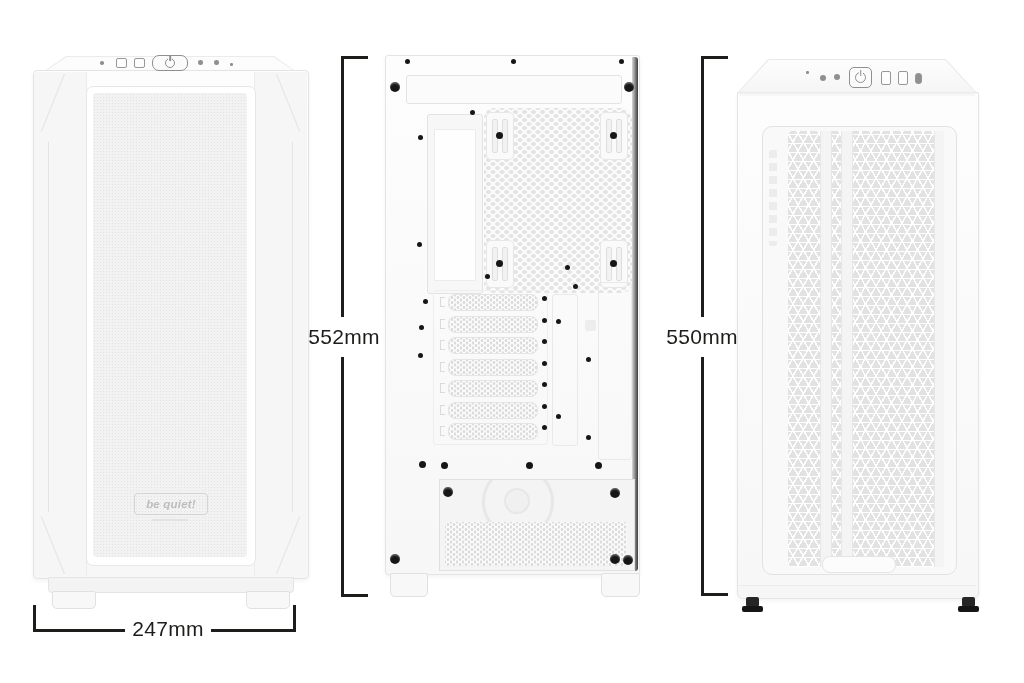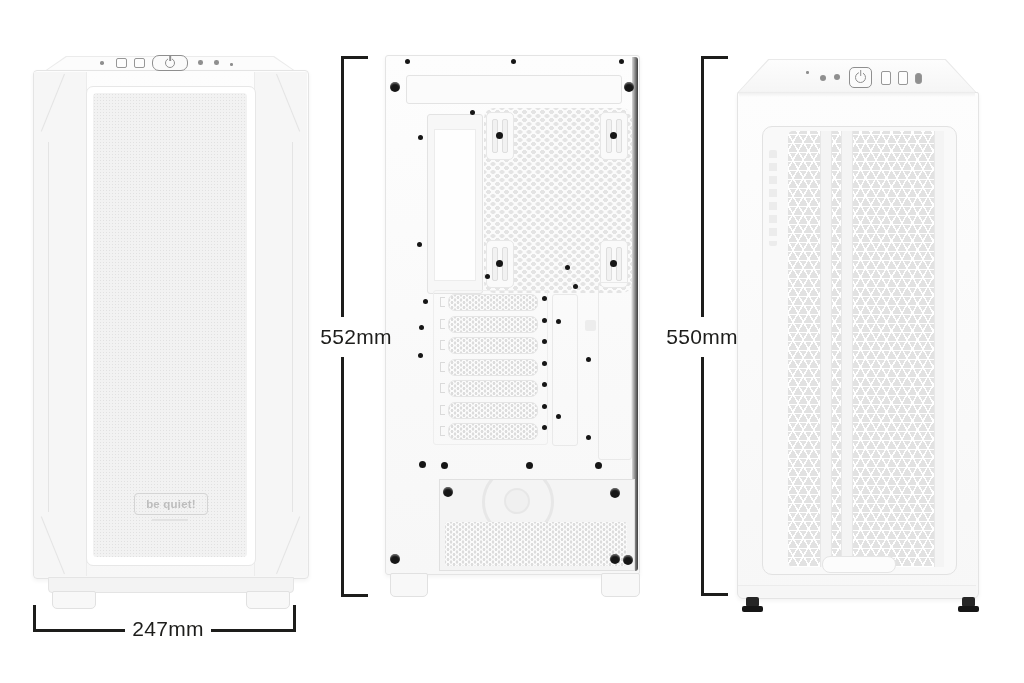--- a/index.html
+++ b/index.html
@@ -1,19 +1,19 @@
 <!DOCTYPE html>
 <html><head>
 <meta charset="utf-8">
 <style>
   html,body{margin:0;padding:0;background:#ffffff;}
   .canvas{position:relative;width:1024px;height:683px;background:#ffffff;overflow:hidden;
           font-family:"Liberation Sans","DejaVu Sans",sans-serif;}
   .view{position:absolute;inset:0;}
-  .abs{position:absolute;}
+  .abs{position:absolute;font-style:italic;}
   
   .body-shell{position:absolute;background:linear-gradient(180deg,#fdfdfd,#f7f7f7);
               border:1px solid #e4e4e4;box-shadow:0 2px 4px rgba(0,0,0,.05);}
   .panel{position:absolute;border:1px solid #e3e3e3;background:#fbfbfb;border-radius:3px;}
   
   .dots-fine{background-color:#f2f2f2;
     background-image:radial-gradient(circle,#e1e1e1 .7px,transparent 1px);background-size:3px 3px;}
   .honey{background-color:#fbfbfb;
     background-image:radial-gradient(circle,#e4e4e4 2.1px,transparent 2.5px),
                      radial-gradient(circle,#e4e4e4 2.1px,transparent 2.5px);
@@ -202,21 +202,21 @@
     <span class="screw b" style="left:390px;top:554px;"></span>
     <span class="screw b" style="left:610px;top:554px;"></span>
     <span class="screw b" style="left:623px;top:555px;"></span>
   </section>
 
   <section class="view">
     <div class="dim" style="left:341px;top:56px;width:27px;height:3px;"></div>
     <div class="dim" style="left:341px;top:594px;width:27px;height:3px;"></div>
     <div class="dim" style="left:341px;top:56px;width:3px;height:261px;"></div>
     <div class="dim" style="left:341px;top:357px;width:3px;height:240px;"></div>
-    <div class="dim-label" style="left:311px;top:326px;width:90px;">552mm</div>
+    <div class="dim-label" style="left:299px;top:326px;width:90px;">552mm</div>
   </section>
 
   <section class="view">
 
     <div class="abs" style="left:737px;top:59px;width:240px;height:34px;background:#e9e9e9;
                 clip-path:polygon(13% 0,87% 0,100% 100%,0 100%);"></div>
     <div class="abs" style="left:738px;top:60px;width:238px;height:33px;background:linear-gradient(180deg,#fdfdfd,#f5f5f5);
                 clip-path:polygon(13% 0,87% 0,100% 100%,0 100%);"></div>
 
     <div class="abs" style="left:800px;top:64px;width:130px;height:24px;">

